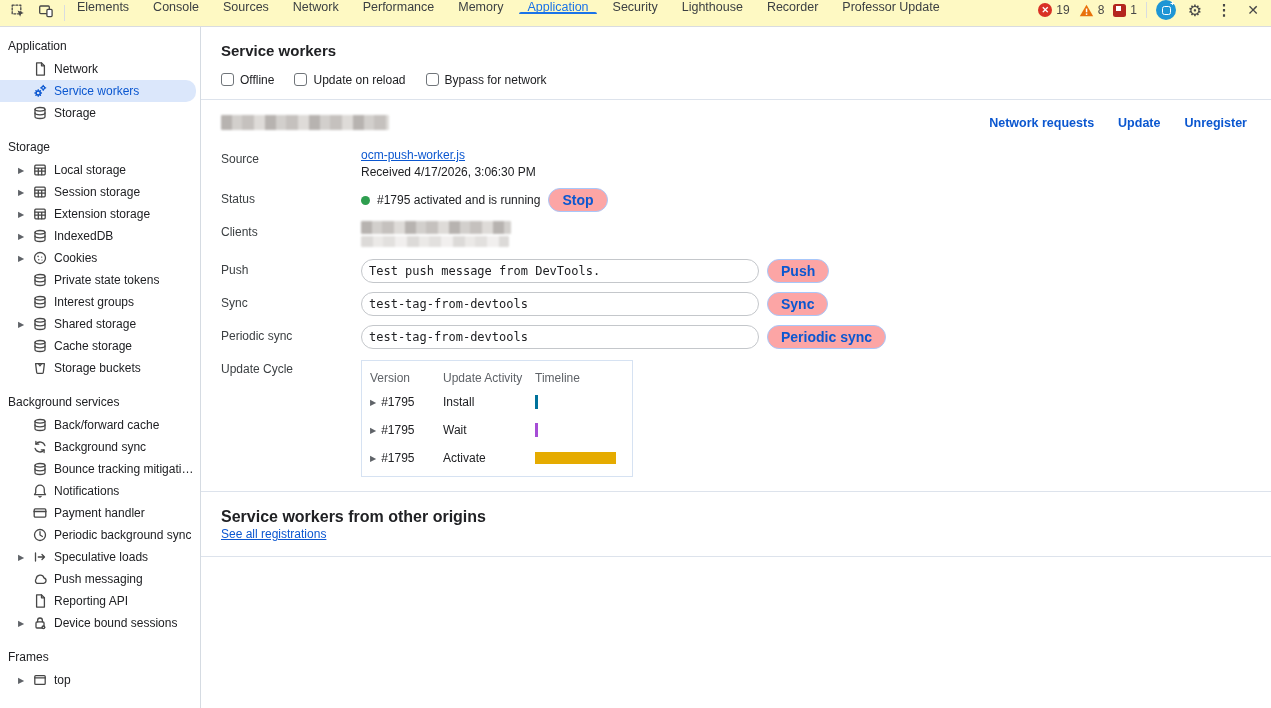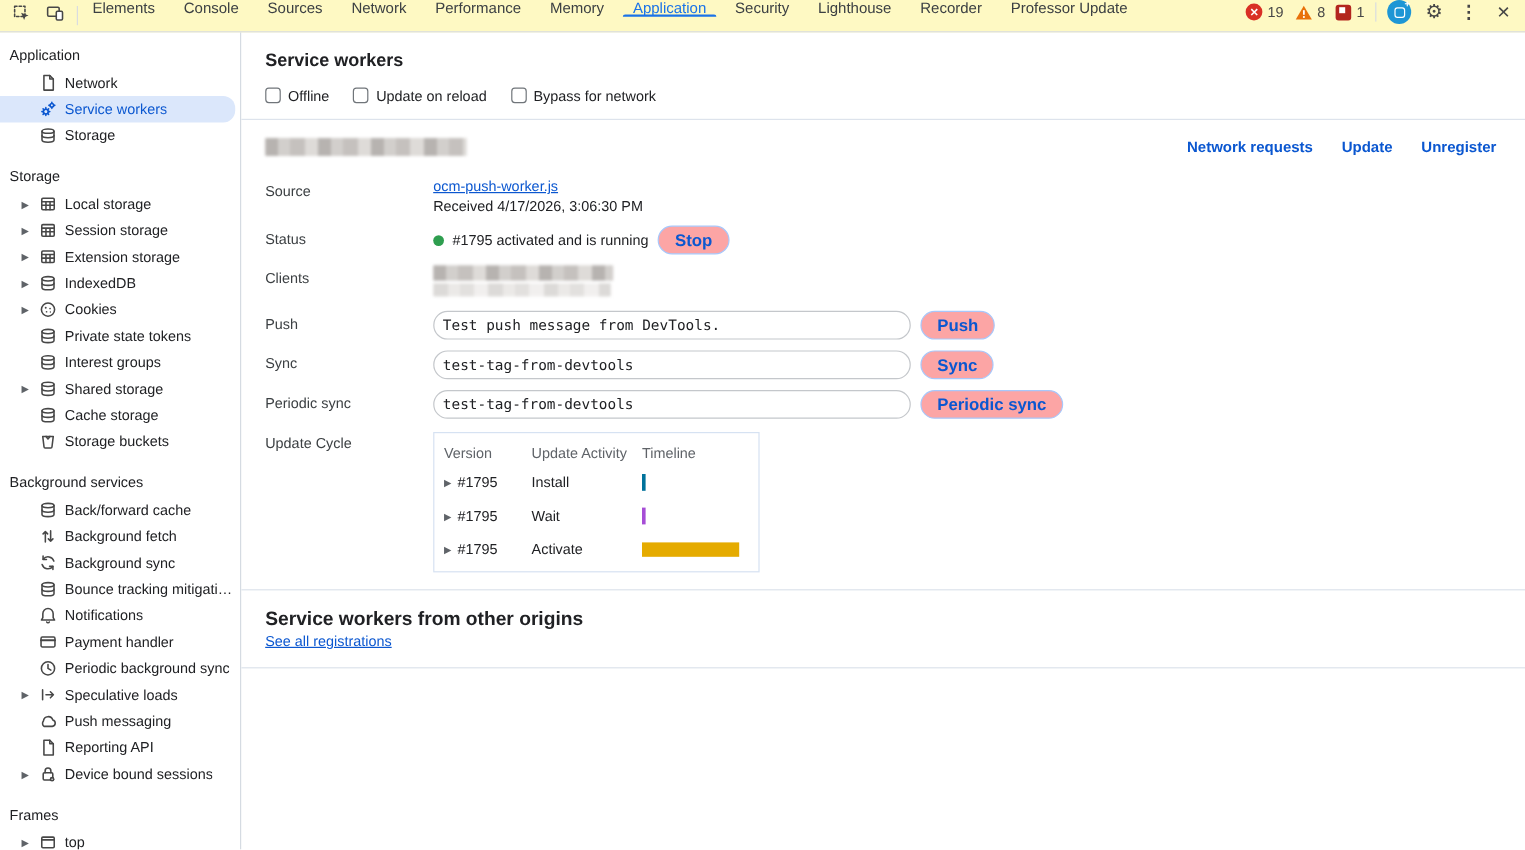--- a/index.html
+++ b/index.html
@@ -302,29 +302,20 @@
             <path d="M3 4.3v7.4c0 1 2.2 1.8 5 1.8s5-.8 5-1.8V4.3"></path>
             <path d="M3 8c0 1 2.2 1.8 5 1.8S13 9 13 8"></path>
           </svg>
         </span>
        <span class="lbl">Back/forward cache</span>
      </div>
       <div class="side-item">
        <span class="exp"></span>
        <span class="icn">
           <svg width="16" height="16" viewBox="0 0 16 16" fill="none" stroke="currentColor" stroke-width="1.3" stroke-linecap="round" stroke-linejoin="round">
-            <path d="M5.8 12.6V4M5.8 4 3.9 5.9M5.8 4l1.9 1.9M10.2 3.4V12M10.2 12l1.9-1.9M10.2 12 8.3 10.1"></path>
-          </svg>
-        </span>
-       <span class="lbl">Background fetch</span>
-     </div>
-      <div class="side-item">
-       <span class="exp"></span>
-       <span class="icn">
-          <svg width="16" height="16" viewBox="0 0 16 16" fill="none" stroke="currentColor" stroke-width="1.3" stroke-linecap="round" stroke-linejoin="round">
             <path d="M12.9 6.6A5.1 5.1 0 0 0 4 5M3.1 9.4A5.1 5.1 0 0 0 12 11"></path>
             <path d="M3.9 2.4v2.8h2.8M12.1 13.6v-2.8H9.3"></path>
           </svg>
         </span>
        <span class="lbl">Background sync</span>
      </div>
       <div class="side-item">
        <span class="exp"></span>
        <span class="icn">
           <svg width="16" height="16" viewBox="0 0 16 16" fill="none" stroke="currentColor" stroke-width="1.3" stroke-linecap="round" stroke-linejoin="round">

